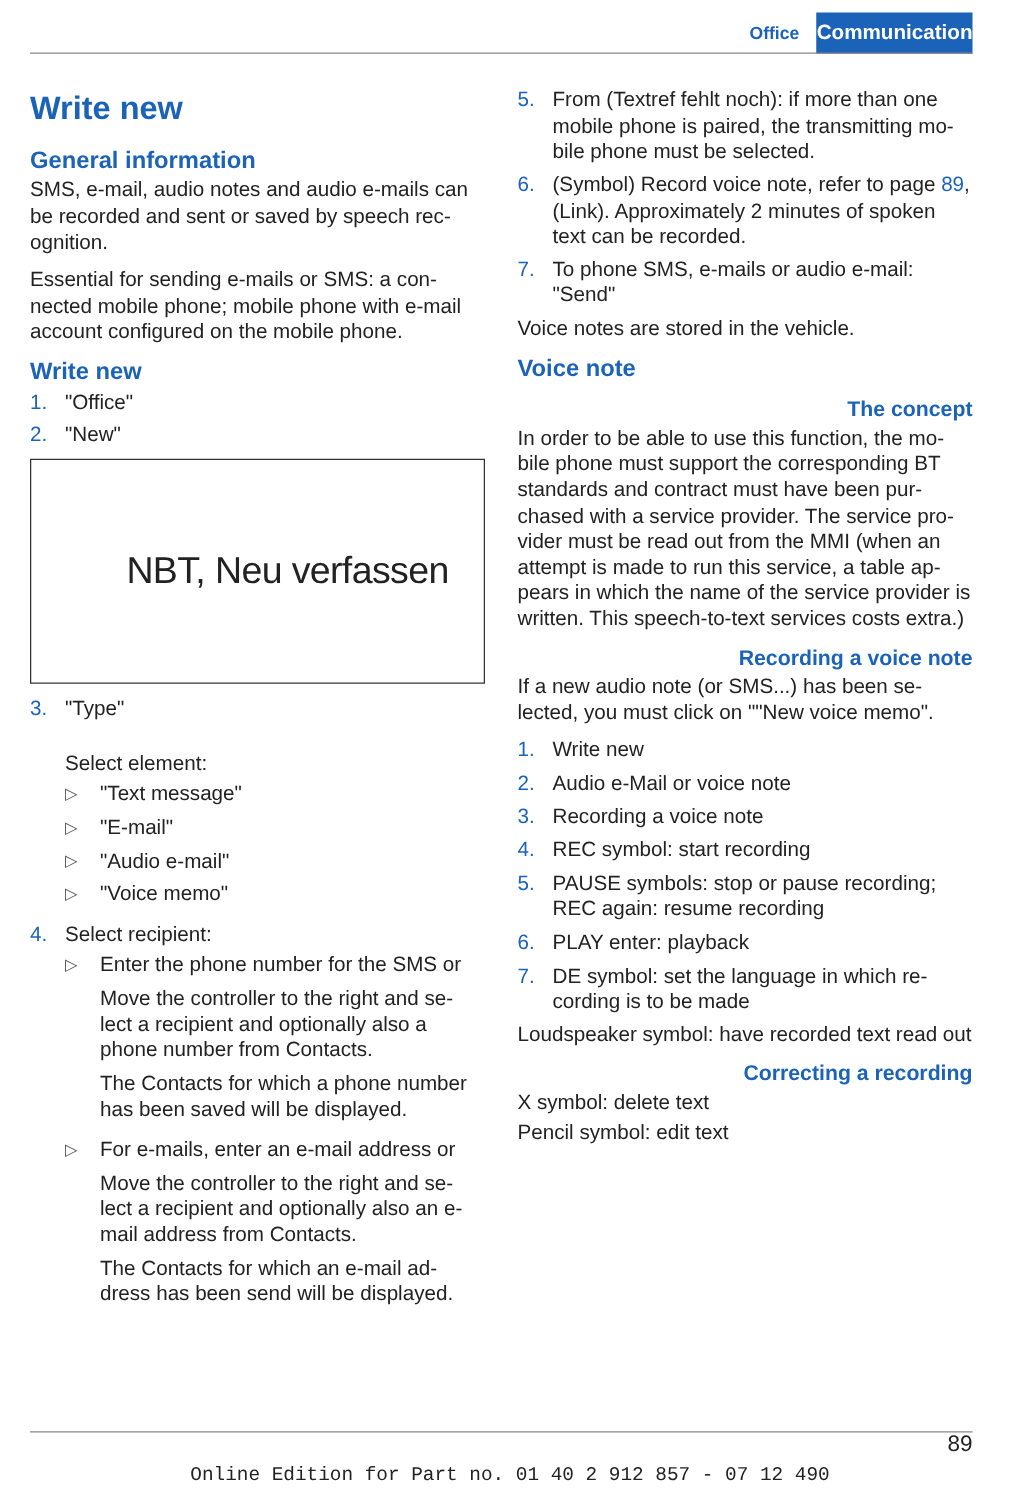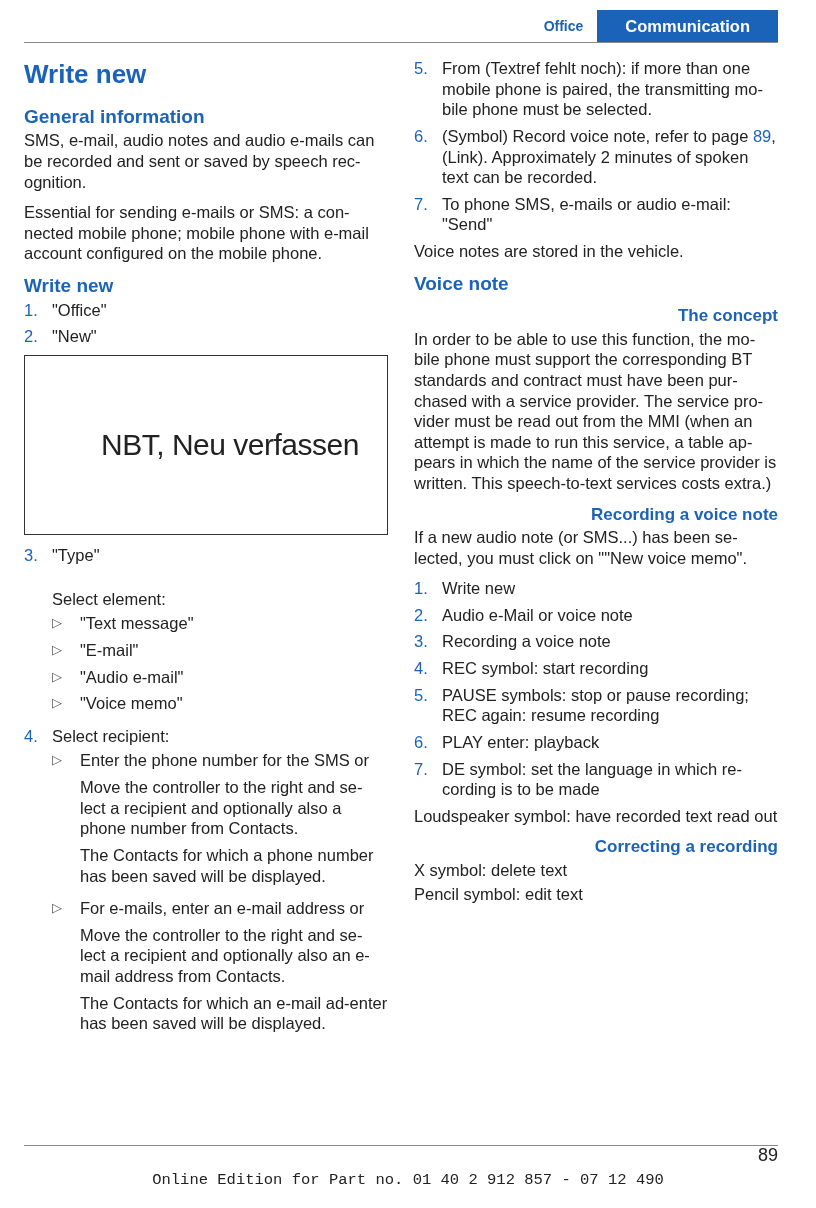--- a/index.html
+++ b/index.html
@@ -25,33 +25,33 @@
     color: #1b63b8;
     font-weight: bold;
     font-size: 14px;
     padding: 6px 14px;
   }
   .header .tab-comm {
     background: #1b63b8;
     color: #fff;
     font-weight: bold;
     font-size: 16.5px;
-    padding: 6px 28px;
+    padding: 6px 0;
   }
   .top-rule {
     position: absolute;
     top: 42px;
     left: 24px;
     right: 38px;
     height: 1px;
     background: #888;
   }
   .cols {
     position: absolute;
-    top: 48px;
+    top: 60px;
     left: 24px;
     right: 38px;
     display: flex;
     gap: 26px;
   }
   .col { width: 50%; }
   .h1 { color: #1b63b8; font-weight: bold; font-size: 26px; margin-top: 10px; margin-bottom: 14px; }
   .h2 { color: #1b63b8; font-weight: bold; font-size: 19px; margin-top: 10px; margin-bottom: 2px; }
   .h3 { color: #1b63b8; font-weight: bold; font-size: 17px; margin-top: 10px; margin-bottom: 2px; text-align: right; }
   .p { margin-bottom: 10px; }
@@ -168,21 +168,21 @@
                 <p>Enter the phone number for the SMS or</p>
                 <p>Move the controller to the right and se‐lect a recipient and optionally also a phone number from Contacts.</p>
                 <p>The Contacts for which a phone number has been saved will be displayed.</p>
               </div>
             </li>
             <li>
                 <span class="bul">▷</span>
               <div class="txt">
                 <p>For e-mails, enter an e-mail address or</p>
                 <p>Move the controller to the right and se‐lect a recipient and optionally also an e-mail address from Contacts.</p>
-                <p>The Contacts for which an e-mail ad‐enter has been saved will be displayed.</p>
+                <p>The Contacts for which an e-mail ad‐dress has been send will be displayed.</p>
               </div>
             </li>
           </ul>
         </div>
       </li>
     </ol>
   </div>
 
   <div class="col">
     <ol class="ol" style="margin-top:10px">

